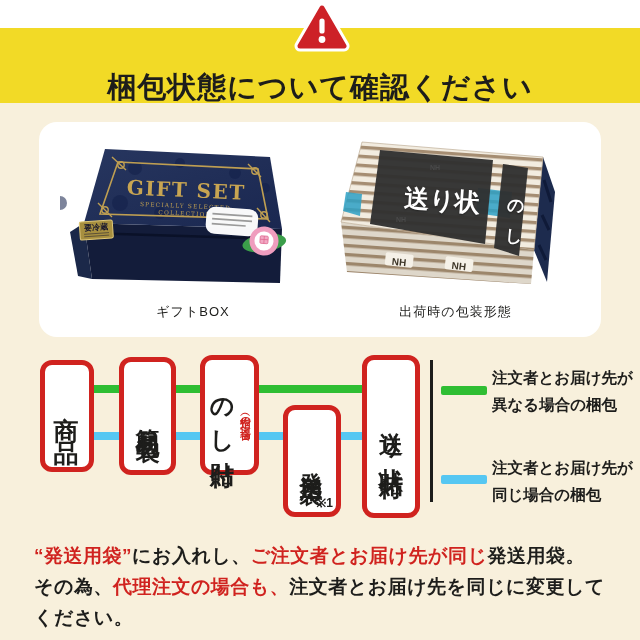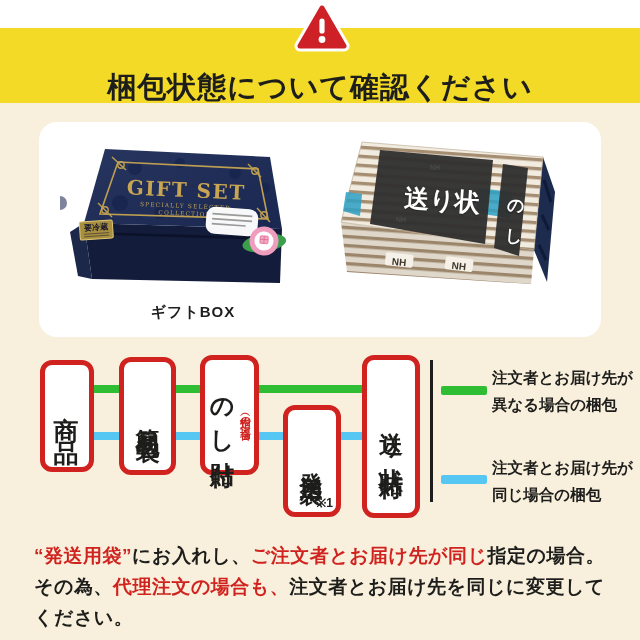--- a/index.html
+++ b/index.html
@@ -12,21 +12,21 @@
 
   .top-white{position:absolute;left:0;top:0;width:640px;height:28px;background:#fff;}
   .banner{position:absolute;left:0;top:28px;width:640px;height:75px;background:var(--yellow);}
   .banner-title{position:absolute;left:0;top:40px;width:640px;text-align:center;
     font-size:29px;font-weight:900;color:var(--black);letter-spacing:1px;}
   .warn{position:absolute;left:294px;top:2px;width:56px;height:52px;}
 
   .panel{position:absolute;left:39px;top:122px;width:562px;height:215px;background:#fff;border-radius:18px;}
 
   .illus{position:absolute;}
-  .caption{position:absolute;text-align:center;font-size:15px;font-weight:700;color:var(--black);letter-spacing:1px;}
+  .caption{position:absolute;text-align:center;font-size:13px;font-weight:400;color:var(--black);letter-spacing:1px;}
   #cap-gift{left:88px;top:303px;width:210px;}
   #cap-ship{left:348px;top:303px;width:215px;}
 
   .overlay-label{position:absolute;color:#fff;font-weight:800;text-shadow:0 1px 2px rgba(0,0,0,.4);}
   #lbl-okurijo{left:394px;top:184px;width:96px;text-align:center;font-size:25px;transform:rotate(4deg);}
   #lbl-noshi{left:503px;top:188px;height:76px;font-size:17px;letter-spacing:9px;
     writing-mode:vertical-rl;text-orientation:upright;transform:rotate(4deg);}
 
   .fline{position:absolute;left:66px;width:326px;height:8px;border-radius:2px;}
   #line-green{top:385px;background:var(--green);}
@@ -160,20 +160,21 @@
     <g>
       <rect x="108" y="126" width="28" height="13" rx="2" fill="#f5f1e8" transform="rotate(7 108 126)"></rect>
       <text x="122" y="138" text-anchor="middle" font-size="10" font-weight="bold" fill="#3d3527" transform="rotate(7 108 126)">NH</text>
     </g>
   </svg>
 
   <div class="overlay-label" id="lbl-okurijo">送り状</div>
   <div class="overlay-label" id="lbl-noshi">のし</div>
 
   <div class="caption" id="cap-gift">ギフトBOX</div>
+  <div class="caption" id="cap-ship">出荷時の包装形態</div>
 
   <div class="fline" id="line-green"></div>
   <div class="fline" id="line-blue"></div>
 
   <div class="fbox" id="fbox-1">
     <div class="vtext">商品</div>
   </div>
   <div class="fbox" id="fbox-2">
     <div class="vtext">簡易包装</div>
   </div>
@@ -195,17 +196,17 @@
     <div>注文者とお届け先が</div>
     <div>異なる場合の梱包</div>
   </div>
   <div class="swatch" id="sw-blue"></div>
   <div class="legend" id="lg-blue">
     <div>注文者とお届け先が</div>
     <div>同じ場合の梱包</div>
   </div>
 
   <div class="notes">
-    <div><span class="red">“発送用袋”</span><span>にお入れし、</span><span class="red">ご注文者とお届け先が同じ</span><span>指定の場合。</span></div>
+    <div><span class="red">“発送用袋”</span><span>にお入れし、</span><span class="red">ご注文者とお届け先が同じ</span><span>発送用袋。</span></div>
     <div><span>その為、</span><span class="red">代理注文の場合も、</span><span>注文者とお届け先を同じに変更してください。</span></div>
   </div>
 
 </div>
 
 </body></html>

